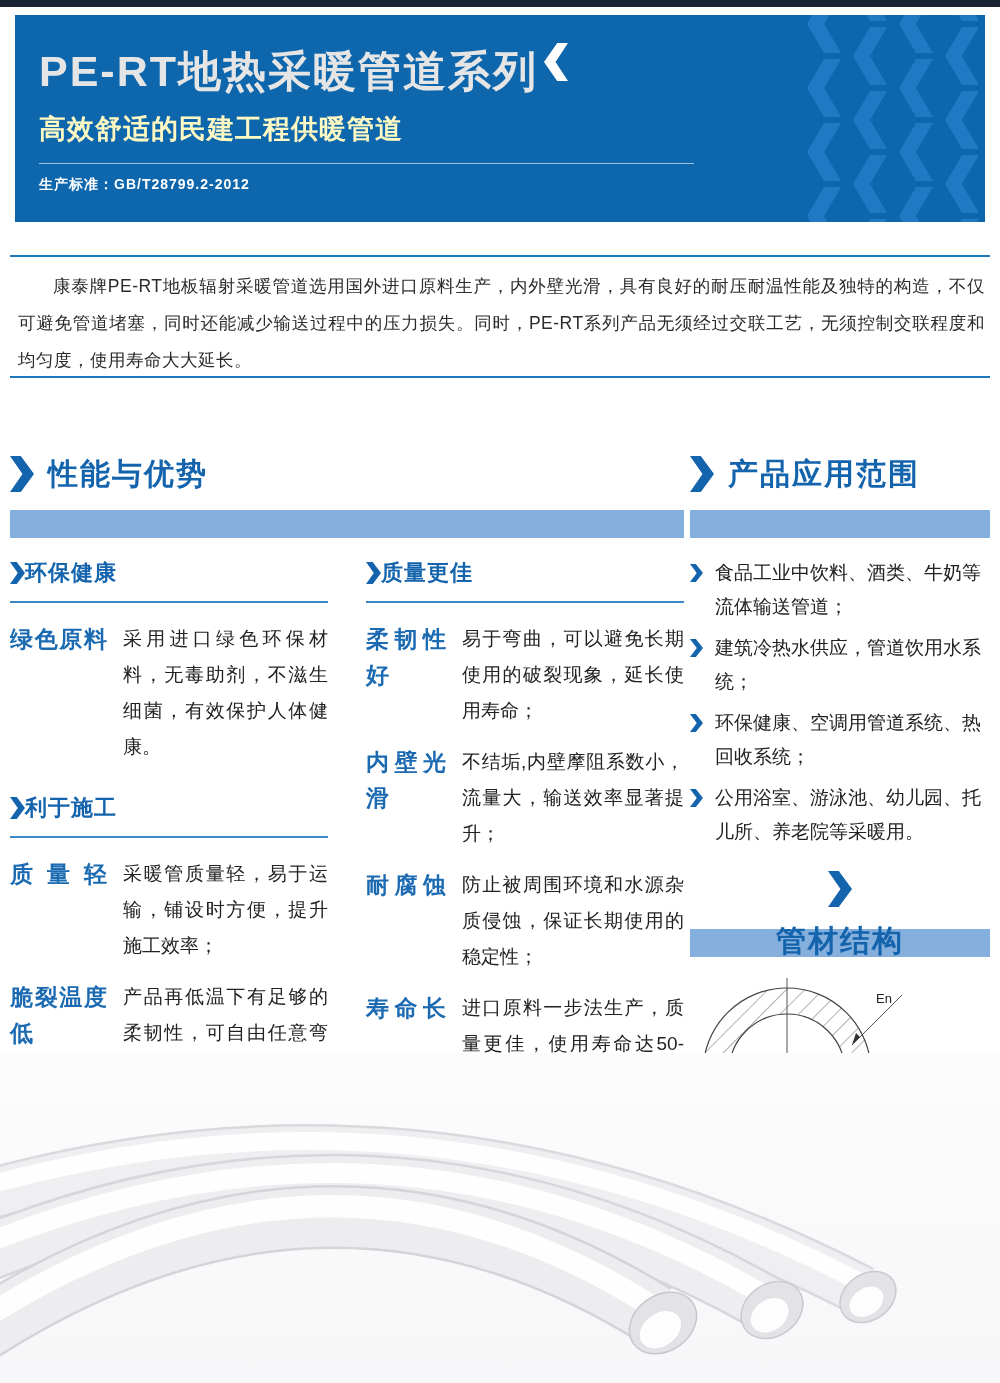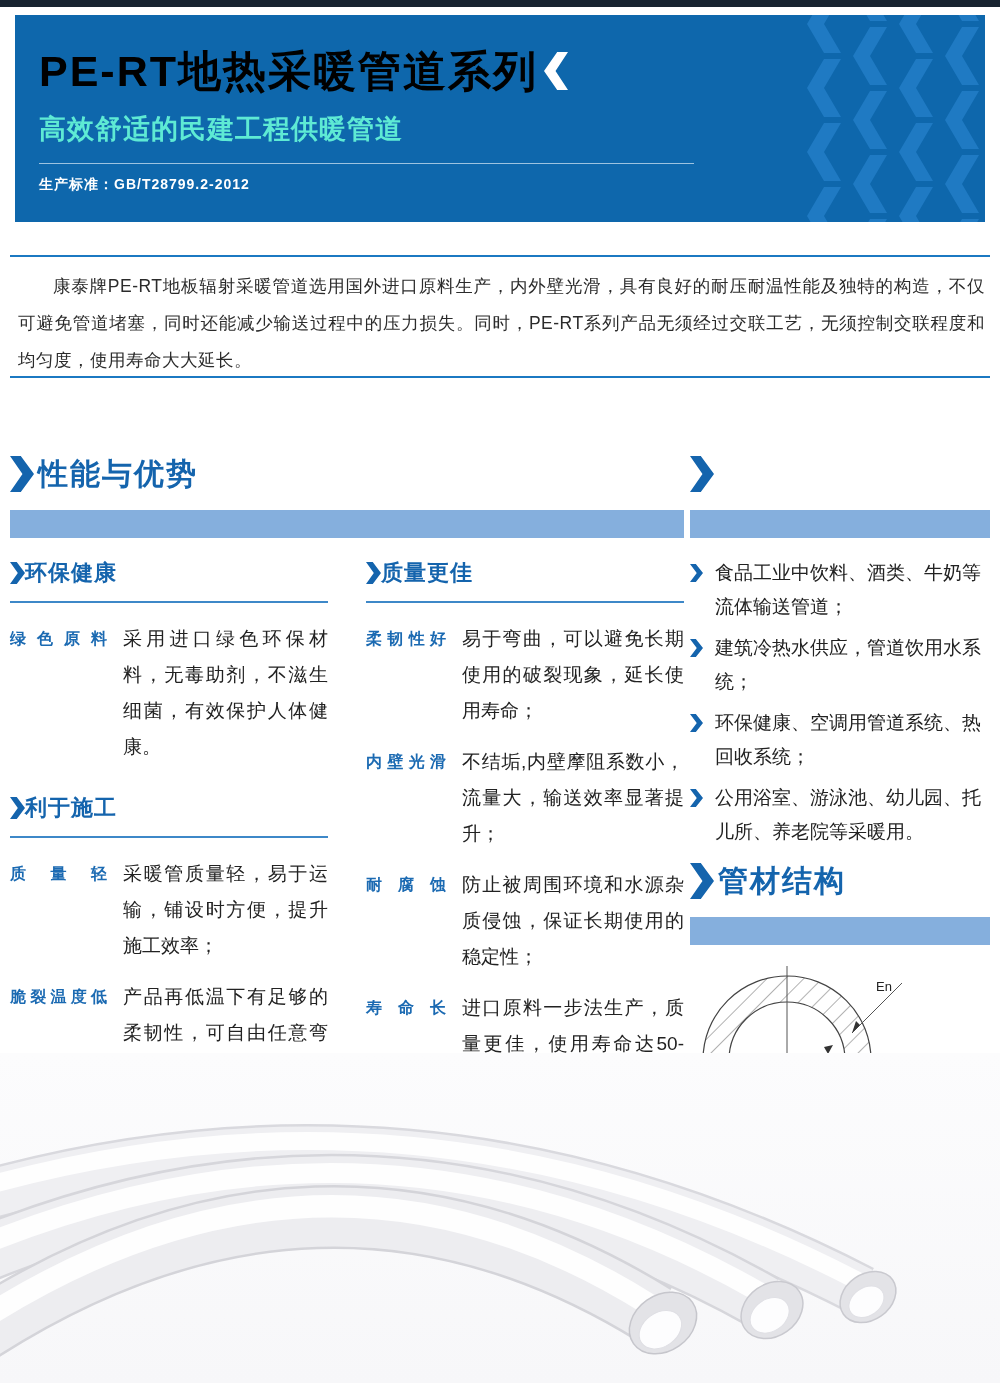--- a/index.html
+++ b/index.html
@@ -6,67 +6,67 @@
   html,body { background:#ffffff; }
   body { font-family:"Liberation Sans","DejaVu Sans",sans-serif; color:#262626; }
   .page { position:relative; width:1000px; height:1383px; margin:0 auto; background:#ffffff; overflow:hidden; }
 
   
   .top-strip { position:absolute; left:0; top:0; width:1000px; height:7px; background:#182430; }
 
   
   .band { position:absolute; left:15px; top:15px; width:970px; height:207px; background:#0e67ac; overflow:hidden; }
   .band-inner { position:absolute; left:24px; top:28px; width:700px; z-index:2; }
-  .band h1 { color:#000000; font-size:43px; font-weight:bold; letter-spacing:2px; line-height:56px; display:flex; align-items:center; }
+  .band h1 { color:#e5e5e5; font-size:43px; font-weight:bold; letter-spacing:2px; line-height:56px; display:flex; }
   .tmark { display:inline-block; width:24px; height:38px; margin-left:6px; background:#ffffff;
            clip-path:polygon(100% 0,55% 0,0 50%,55% 100%,100% 100%,48% 50%); }
-  .band .subtitle { color:#5eead4; font-size:27px; font-weight:bold; letter-spacing:1px; margin-top:12px; }
+  .band .subtitle { color:#fef9c3; font-size:27px; font-weight:bold; letter-spacing:1px; margin-top:12px; }
   .band .h-divider { width:655px; height:1px; background:#9dc3e0; margin-top:16px; }
   .band .standard { color:#ffffff; font-size:14px; font-weight:bold; margin-top:12px; letter-spacing:1px; }
   .chevpat { position:absolute; right:0; top:0; z-index:1; }
 
   
   .intro-rule { position:absolute; left:10px; width:980px; height:2px; background:#1b79c2; }
   .rule-a { top:255px; } .rule-b { top:376px; }
   .intro-text { position:absolute; left:18px; top:268px; width:967px; font-size:17.5px; line-height:37px;
                 color:#2b2b2b; text-align:justify; text-indent:2em; letter-spacing:0.5px; }
 
   
-  .h2row { display:flex; align-items:center; gap:4px; height:44px; }
+  .h2row { display:flex; align-items:center; gap:14px; height:44px; }
   .chev-big { width:24px; height:36px; background:#1464ad; flex:0 0 auto;
               clip-path:polygon(0 0,45% 0,100% 50%,45% 100%,0 100%,52% 50%); }
   .h2row h2 { color:#1464ad; font-size:30px; font-weight:bold; letter-spacing:2px; }
   .bluebar { height:28px; background:#85afdd; margin-top:14px; }
 
   .h3row { display:flex; align-items:center; border-bottom:2px solid #3e88c8; padding-bottom:13px; }
   .chev-mid { width:15px; height:22px; background:#1464ad; flex:0 0 auto;
               clip-path:polygon(0 0,45% 0,100% 50%,45% 100%,0 100%,52% 50%); }
   .h3row h3 { color:#1464ad; font-size:22px; font-weight:bold; letter-spacing:1px; }
 
   
   .col-left { position:absolute; left:10px; top:452px; width:674px; }
   .subcols { display:flex; gap:38px; margin-top:20px; }
   .subcol { width:318px; }
   .group + .group { margin-top:28px; }
   .items { margin-top:18px; }
   .item { display:flex; gap:16px; margin-bottom:15px; }
-  .item .lbl { flex:0 0 auto; color:#1b6ab2; font-size:16px; font-weight:bold; line-height:36px;
+  .item .lbl { flex:0 0 auto; color:#1b6ab2; font-size:23px; font-weight:bold; line-height:36px;
                text-align:justify; text-align-last:justify; }
   .subcol-a .lbl { width:97px; }
   .subcol-b .lbl { width:80px; }
   .item .txt { font-size:19px; line-height:36px; color:#222222; text-align:justify; flex:1; }
 
   
   .col-right { position:absolute; left:690px; top:452px; width:300px; }
   .app-list { list-style:none; margin-top:18px; }
   .app-list li { display:flex; gap:12px; margin-bottom:7px; }
   .chev-bullet { width:13px; height:18px; background:#1464ad; flex:0 0 auto; margin-top:8px;
                  clip-path:polygon(0 0,45% 0,100% 50%,45% 100%,0 100%,52% 50%); }
   .app-list .txt { font-size:19px; line-height:34px; color:#222222; }
-  .structure-head { margin-top:10px; }
+  .structure-head { margin-top:22px;flex-direction:column; }
 
   
   .diagram { position:relative; margin-top:18px; height:260px; }
   .diagram svg text { font-family:"Liberation Sans",sans-serif; }
   .chev-left-big { position:absolute; left:188px; top:92px; width:38px; height:70px; background:#1565ae;
                    clip-path:polygon(100% 0,58% 0,0 50%,58% 100%,100% 100%,46% 50%); }
   .legend { position:absolute; left:232px; top:94px; width:110px; }
   .legend .lg-title { color:#1464ad; font-size:17px; font-weight:bold; margin-bottom:7px; letter-spacing:1px; }
   .legend .lg-line { color:#222222; font-size:14px; font-weight:bold; line-height:23px; }
 
@@ -191,20 +191,21 @@
             </div>
           </div>
         </div>
       </div>
     </div>
   </section>
 
   <section class="col-right">
     <div class="h2row">
       <span class="chev-big"></span>
+      <h2>产品应用范围</h2>
     </div>
     <div class="bluebar"></div>
 
     <ul class="app-list">
       <li>
         <span class="chev-bullet"></span>
         <span class="txt">食品工业中饮料、酒类、牛奶等流体输送管道；</span>
       </li>
       <li>
         <span class="chev-bullet"></span>

